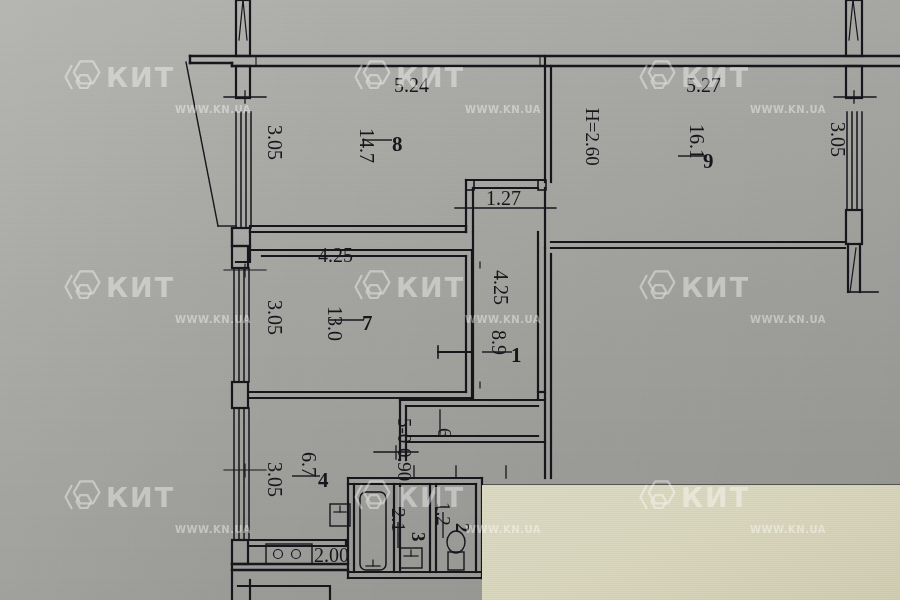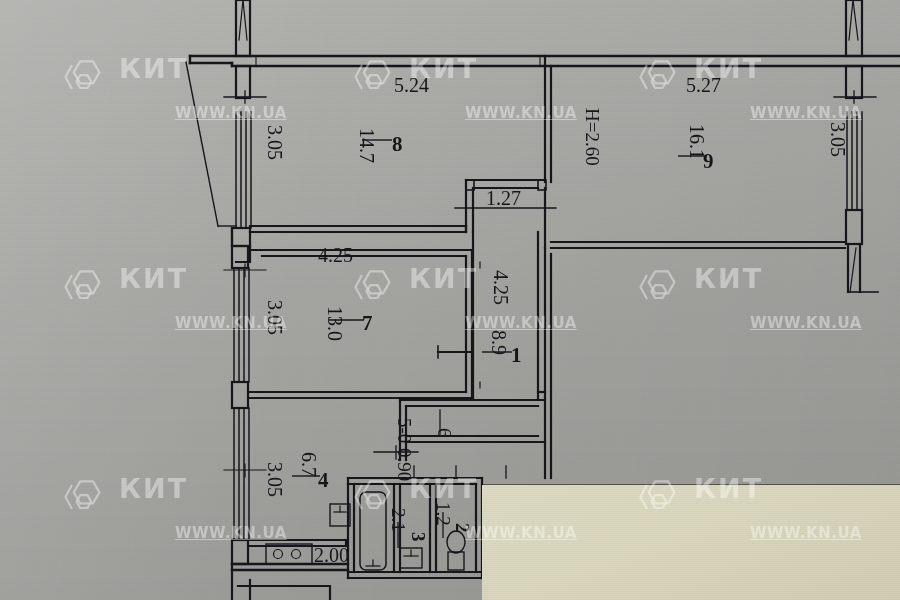--- a/index.html
+++ b/index.html
@@ -41,34 +41,33 @@
     background:linear-gradient(160deg,#dcd9c2 0%,#d9d6bd 45%,#cfccb2 100%);
     box-shadow:0 -1px 0 rgba(0,0,0,.45);
   }
   #overlay-paper:before{
     content:"";position:absolute;inset:0;
     background:repeating-linear-gradient(0deg,rgba(0,0,0,.018) 0 1px,rgba(255,255,255,.02) 1px 2px);
   }
 
   
   .wm{position:absolute;pointer-events:none;opacity:.55;}
-  .wm-logo{display:flex;gap:15px;}
+  .wm-logo{display:flex;align-items:center;gap:2px;}
   .wm-logo .hexwrap{width:44px;height:44px;}
   .wm-logo .kit{
     font-family:"DejaVu Sans", sans-serif;
     font-size:27px;font-weight:700;letter-spacing:2px;
     color:rgba(255,255,255,.72);
     line-height:1;
   }
   .wm-url{
     font-family:"DejaVu Sans", sans-serif;
-    font-size:15px;font-weight:700;letter-spacing:.5px;
+    font-size:10px;font-weight:700;letter-spacing:.5px;
     color:rgba(255,255,255,.72);
     white-space:nowrap;
-    text-decoration:underline;
   }
 
   
   .lbl{
     font-family:"Liberation Serif", serif;
     fill:#16161c;
   }
 </style>
 </head>
 <body>

